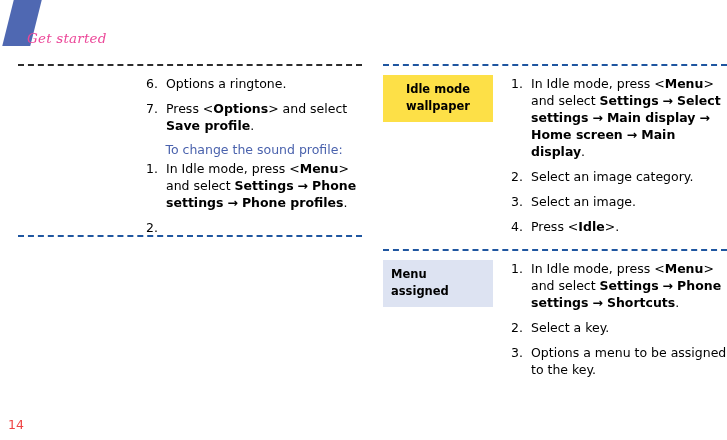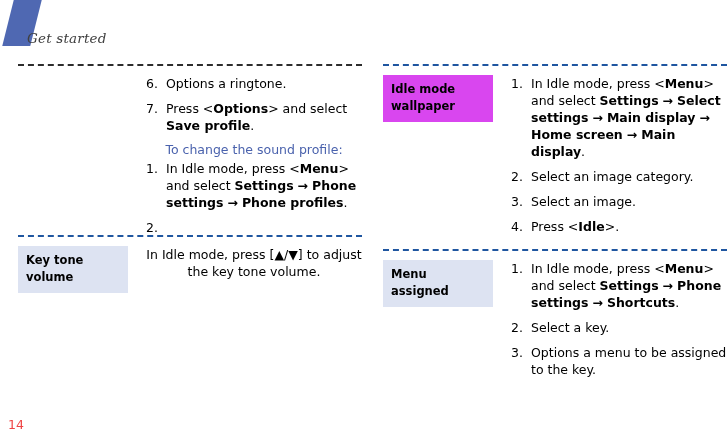--- a/index.html
+++ b/index.html
@@ -32,21 +32,21 @@
     background: #4f68b2;
     transform: skewX(-14deg);
   }
   .header-title {
     position: absolute;
     left: 27px;
     top: 30px;
     font-family: "DejaVu Serif", serif;
     font-style: italic;
     font-size: 13.5px;
-    color: #404040;
+    color: #ec4899;
     letter-spacing: 0.2px;
     white-space: nowrap;
   }
 
   
   .col {
     position: absolute;
     top: 64px;
     width: 344px;
   }
@@ -79,21 +79,22 @@
     display: block;
     background: #dde3f2;
     color: #000000;
     font-size: 11.5px;
     font-weight: bold;
     line-height: 16.5px;
     padding: 6px 8px 8px 8px;
     white-space: pre-line;
   }
   .label-box.gray {
-    background: #d946ef;
+    background: #fde047;
+    text-align: center;
   }
   .label-spacer {
     width: 110px;
     flex: 0 0 110px;
     margin-right: 18px;
   }
 
   .body-cell {
     flex: 1 1 auto;
     min-width: 0;
@@ -185,28 +186,20 @@
           <span class="num">2.</span>
         </li>
       </ol>
 
     </div>
   </div>
 
   <div style="height:16px"></div>
   <div class="sep blue"></div>
 
-  <div class="row row-pad-top">
-    <div class="label-cell">
-      <span class="label-box">Key tone volume</span>
-    </div>
-    <div class="body-cell">
-      <div class="para">In Idle mode, press [▲/▼] to adjust the key tone volume.</div>
-    </div>
-  </div>
 
 </div>
 
 <div class="col col-right">
 
   <div class="sep blue"></div>
 
   <div class="row row-pad-top">
     <div class="label-cell">
       <span class="label-box gray">Idle mode wallpaper</span>

